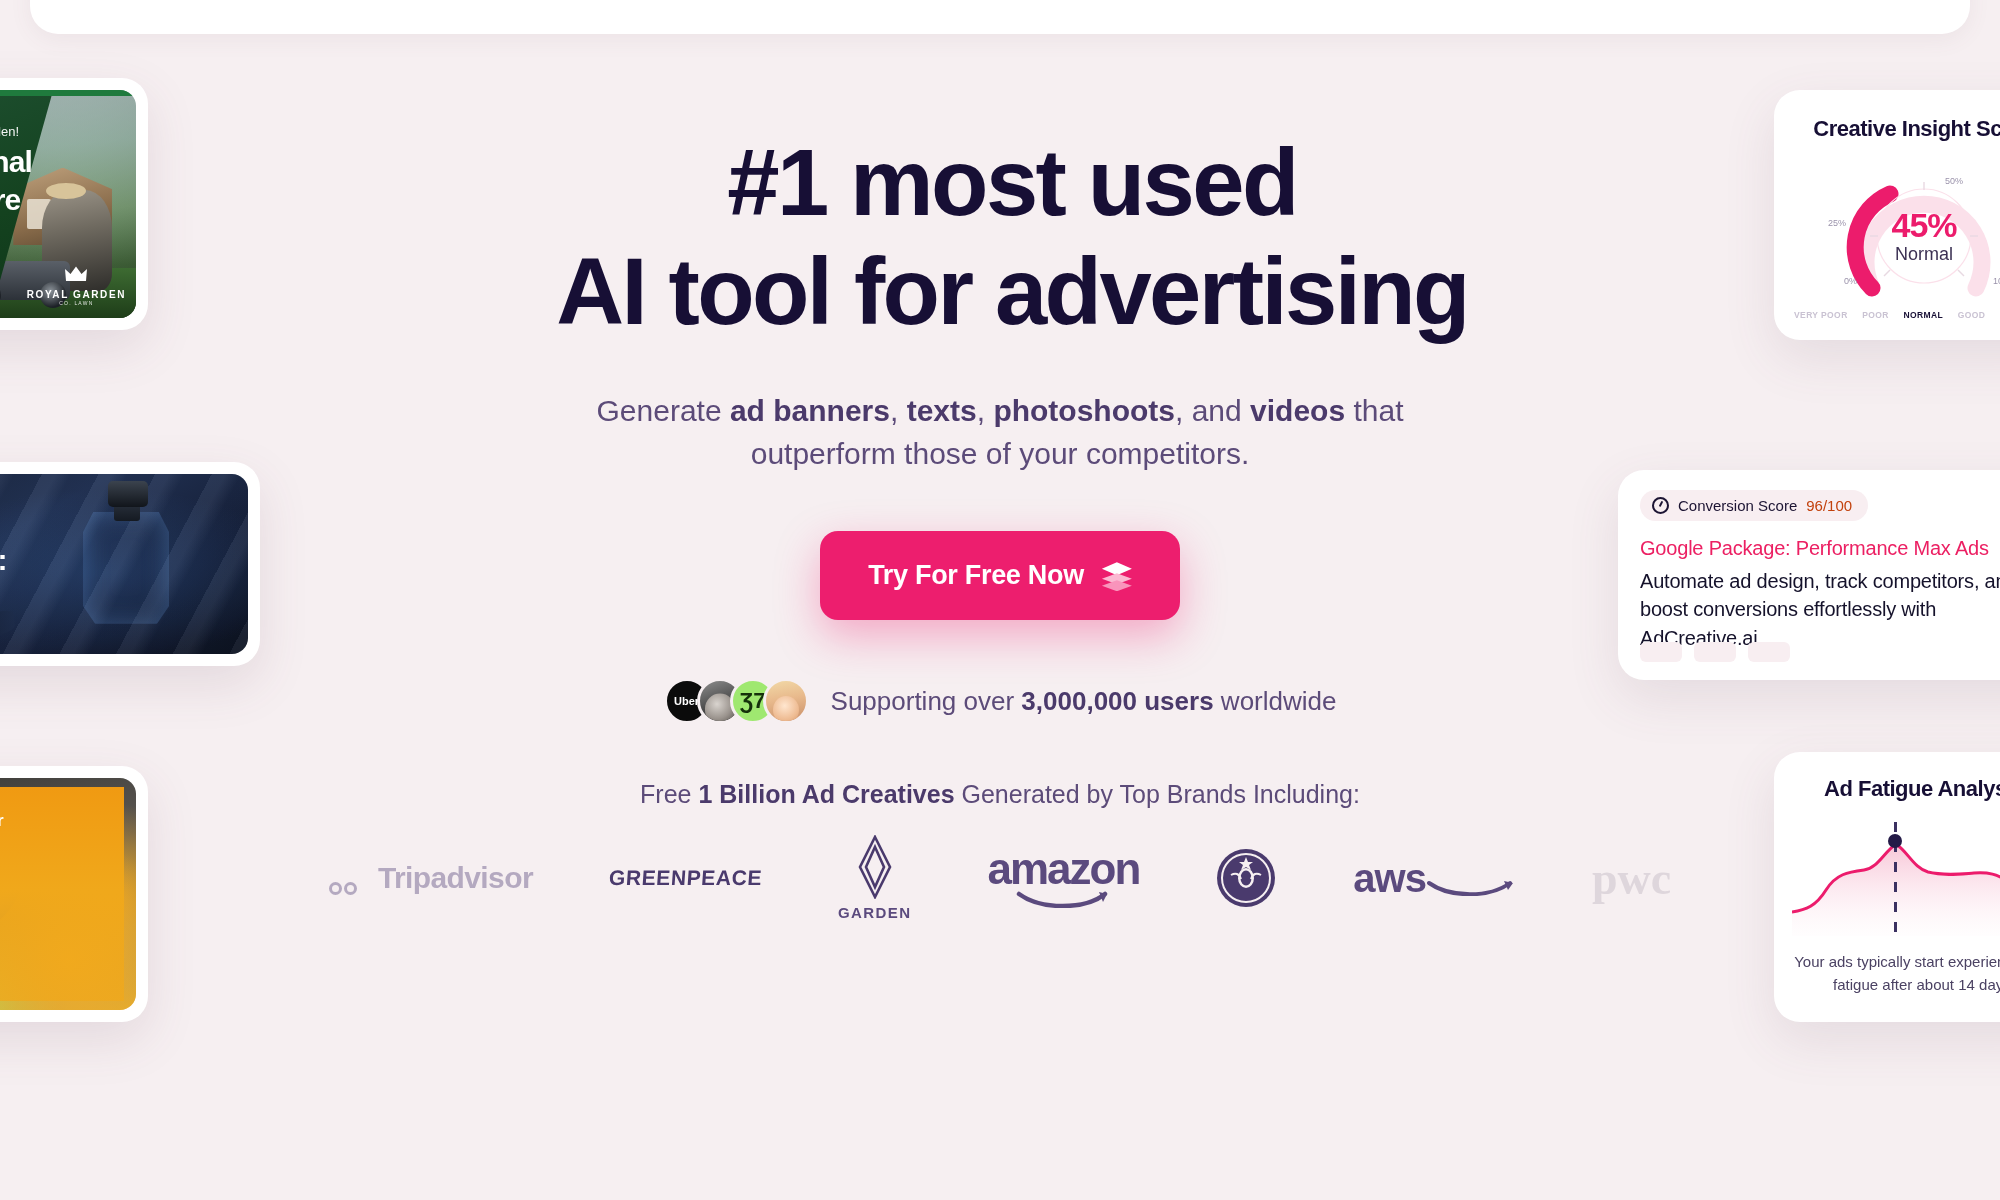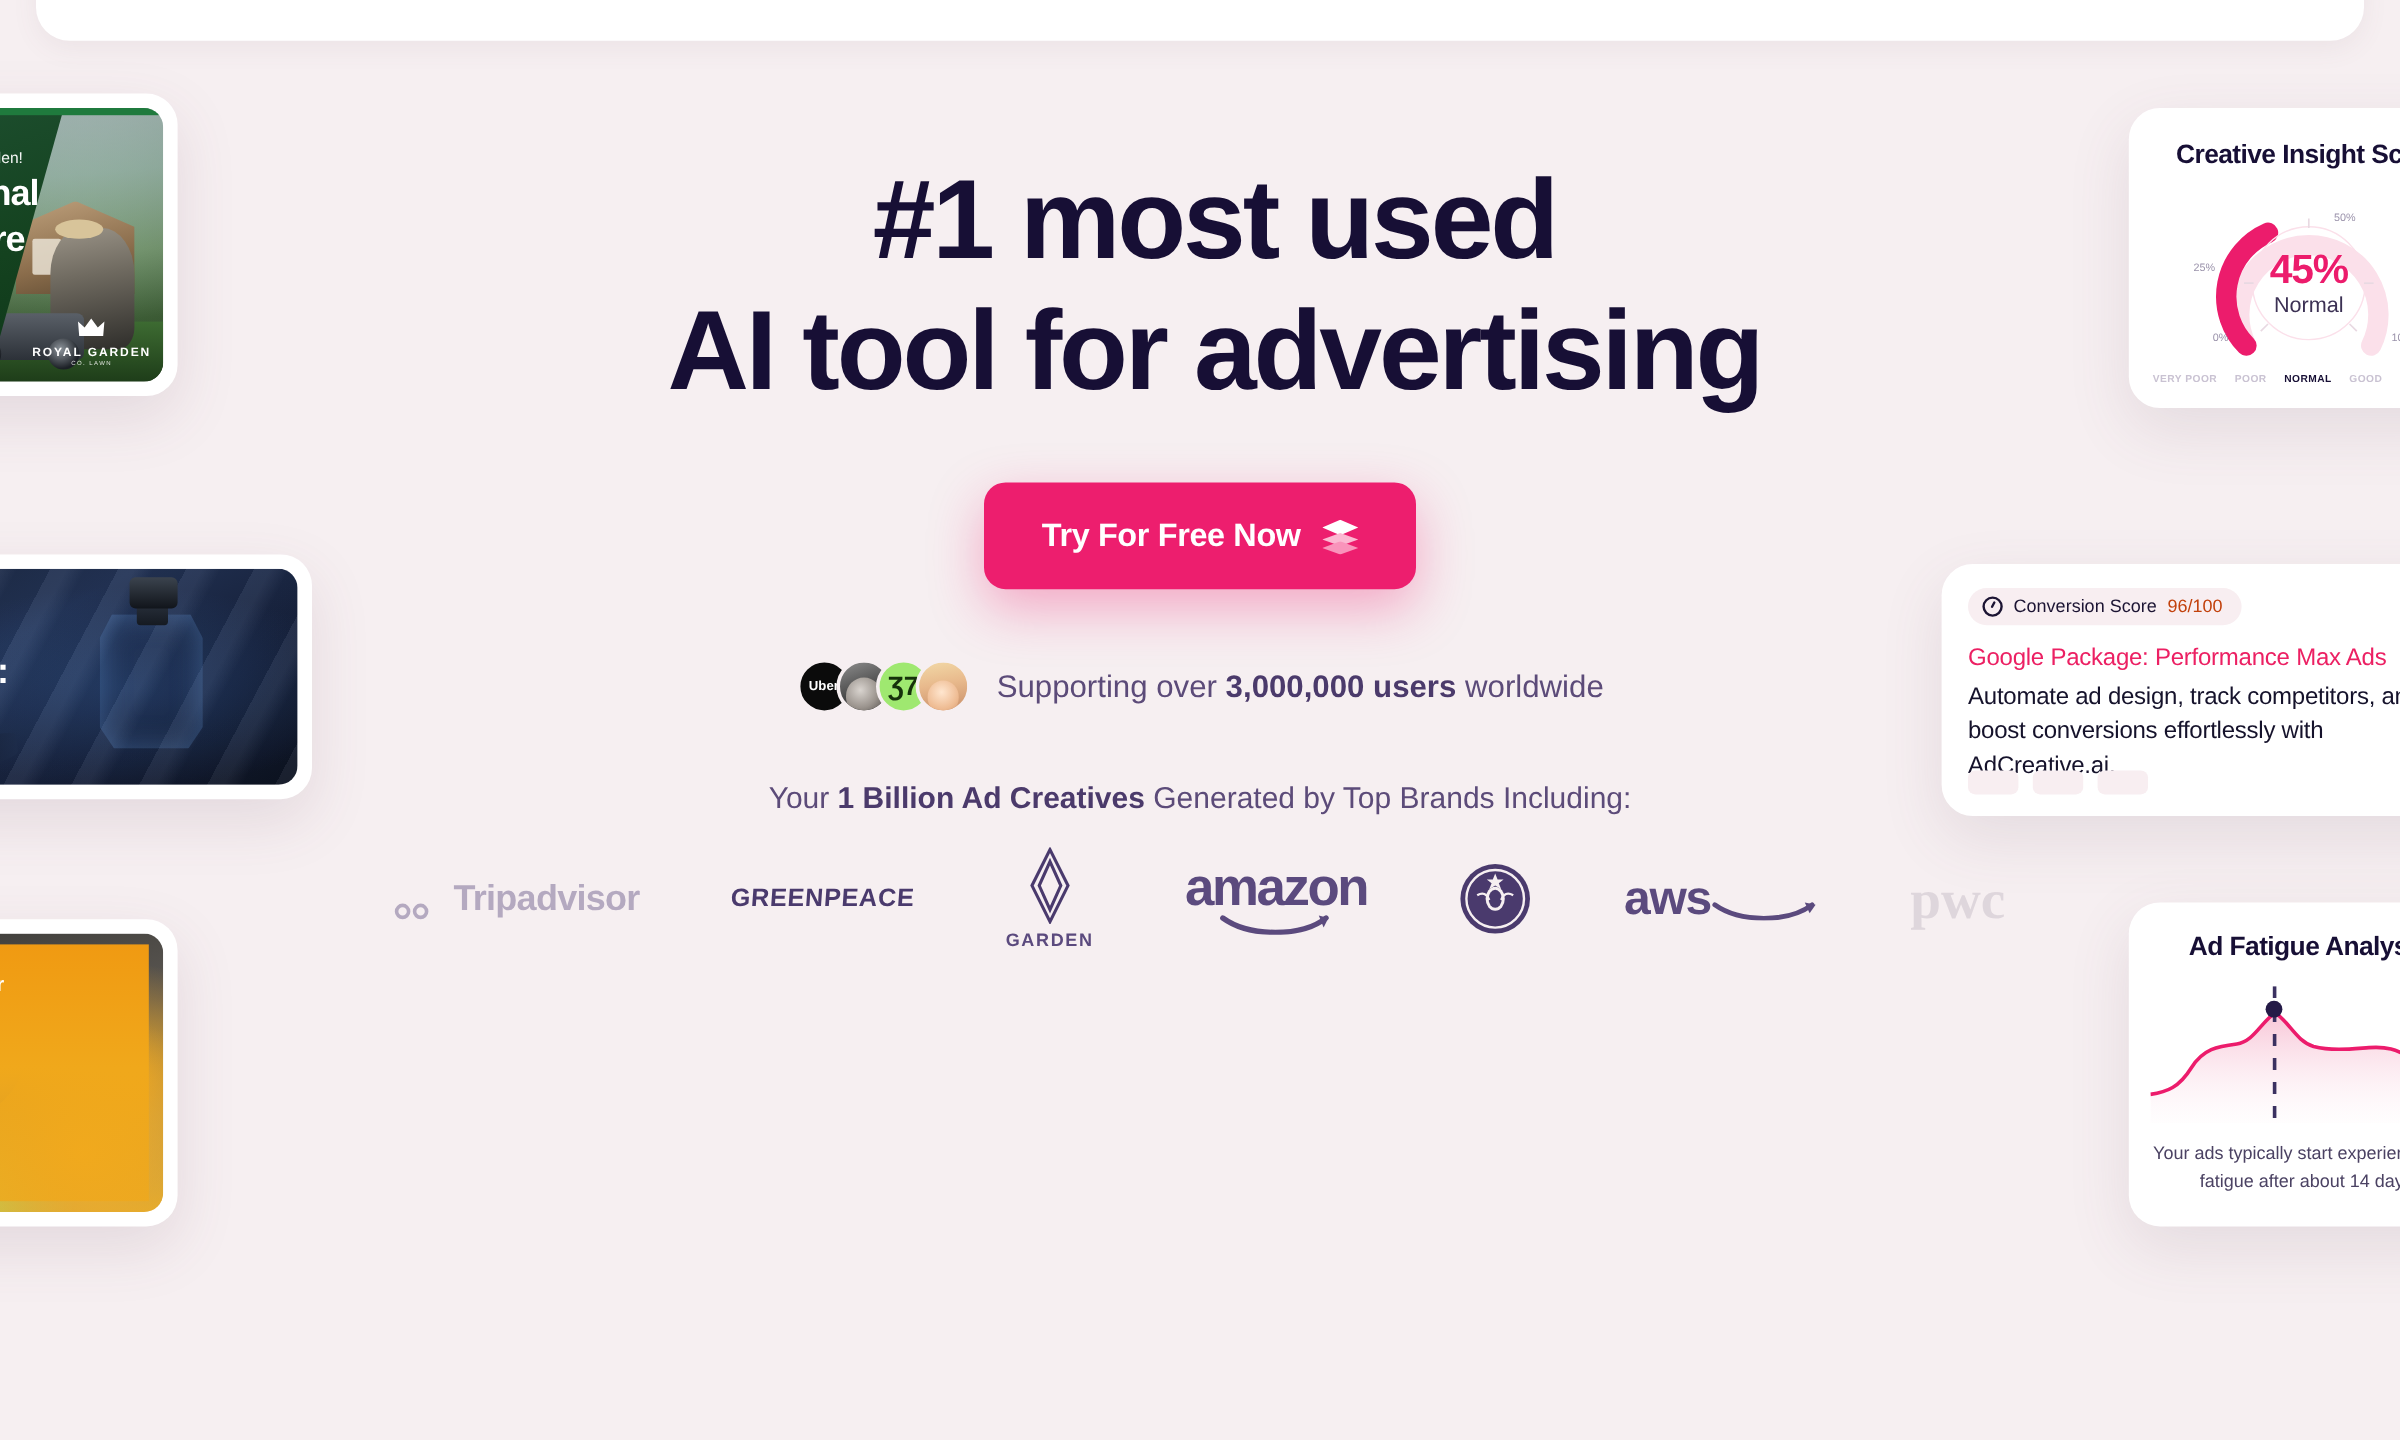--- a/index.html
+++ b/index.html
@@ -390,20 +390,24 @@
 
     </div>
   </div>
 
   <div class="hero">
     <h1 class="hero-title">
       <span>#1 most used</span>
       <span class="l2">AI tool for advertising</span>
     </h1>
 
+    <p class="hero-sub">
+      <span>Generate </span><b>ad banners</b><span>, </span><b>texts</b><span>, </span><b>photoshoots</b><span>, and </span><b>videos</b><span> that</span>
+      <span class="l2">outperform those of your competitors.</span>
+    </p>
 
     <div class="cta-wrap">
       <button class="cta-btn">
         <span>Try For Free Now</span>
         <span class="layers-icon">
             <i></i>
             <i></i>
             <i></i>
           </span>
       </button>
@@ -419,21 +423,21 @@
             <span>Ʒ7</span>
           </div>
         <div class="avatar person2"></div>
       </div>
       <div class="social-text">
         <span>Supporting over </span><b>3,000,000 users</b><span> worldwide</span>
       </div>
     </div>
 
     <div class="brands-caption">
-      <span>Your </span><b>1 Billion Ad Creatives</b><span> Generated by Top Brands Including:</span>
+      <span>Free </span><b>1 Billion Ad Creatives</b><span> Generated by Top Brands Including:</span>
     </div>
 
     <div class="brands-row">
 
       <div class="brand light">
         <div class="b-tripadvisor">
           <span class="tripdots">
               <span></span>
               <span></span>
             </span>

